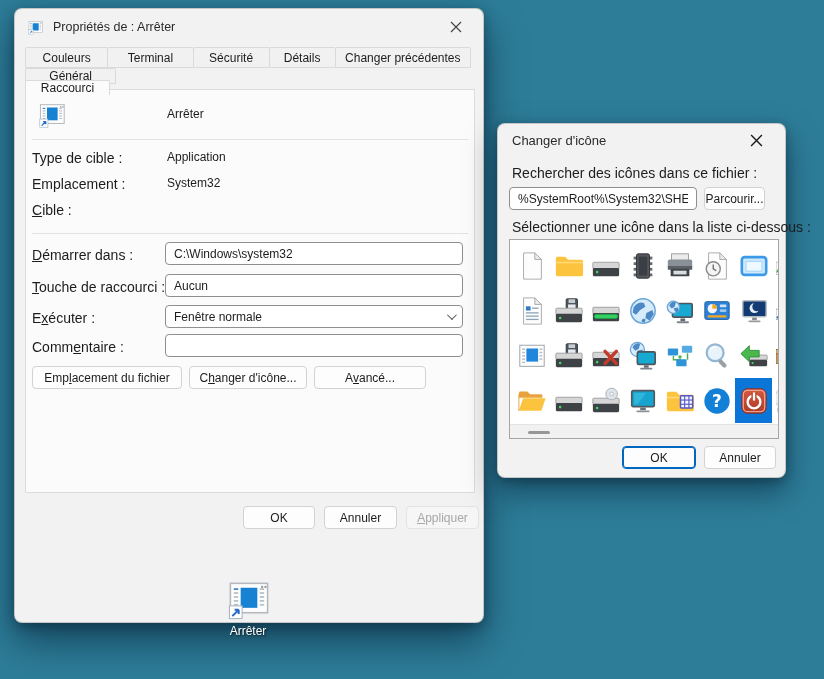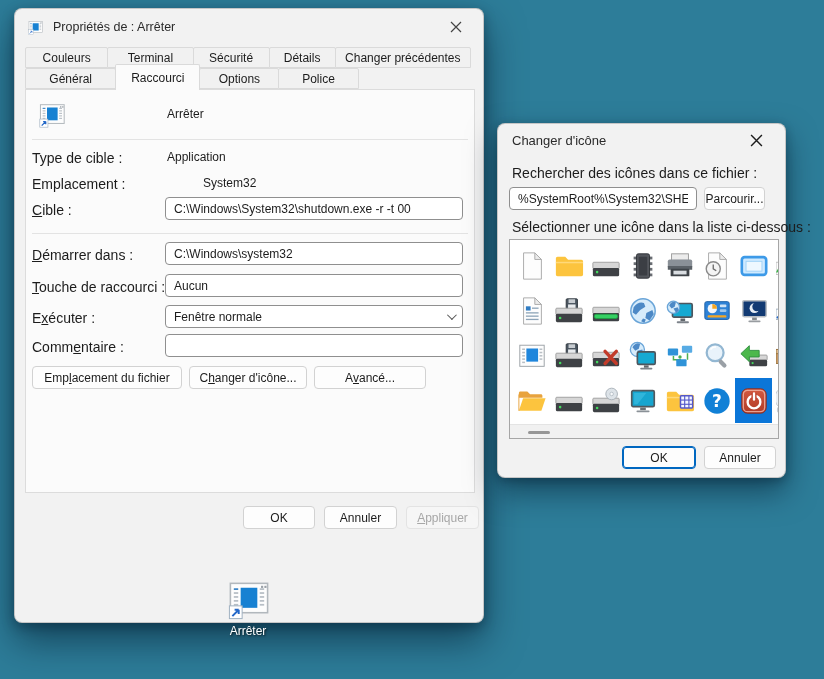--- a/index.html
+++ b/index.html
@@ -13,21 +13,21 @@
     box-shadow:0 14px 30px rgba(0,22,40,.5), 0 3px 10px rgba(0,22,40,.3); }
 
   .titlebar { position:absolute; left:0; top:0; right:0; height:36px; display:flex; align-items:center; padding:0 12px; }
   .titlebar-icon { width:17px; height:17px; margin-right:9px; flex:0 0 auto; }
   .title-text { font-size:12.5px; color:#2b2b2b; }
   .close-btn { margin-left:auto; width:30px; height:26px; display:flex; align-items:center; justify-content:center; color:#444; cursor:default; border-radius:4px; }
 
   
   .tabrow { position:absolute; left:10px; width:450px; height:21px; display:flex; }
   #tabs-back { top:38px; }
-  #tabs-front { top:59px; }
+  #tabs-front { top:59px;flex-direction:column; }
   .tab { border:1px solid #dadada; background:#f1f1f1; margin-right:-1px; height:21px;
     display:flex; align-items:center; justify-content:center; font-size:12px;
     border-top-left-radius:2px; border-top-right-radius:2px; }
   .tab.active { background:#fbfbfb; height:26px; margin-top:-4px; border-bottom:none; position:relative; z-index:6; }
 
   .page { position:absolute; left:10px; top:80px; width:450px; height:404px; background:#fbfbfb; border:1px solid #dcdcdc; }
 
   .abs { position:absolute; }
   .lbl { font-size:14px; color:#1c1c1c; white-space:nowrap; }
   .val { font-size:12px; color:#1c1c1c; white-space:nowrap; }
@@ -134,24 +134,23 @@
   <path d="M7.5 41L14 34.5M14 34.5h-4.2M14 34.5v4.2" stroke="#2468c8" stroke-width="2" fill="none"></path>
 </svg>
       </span>
     <span class="abs val" style="left:141px; top:17px;">Arrêter</span>
     <div class="sep" style="top:49px;"></div>
 
     <span class="abs lbl" style="left:6px; top:60px;">Type de cible :</span>
     <span class="abs val" style="left:141px; top:60px;">Application</span>
 
     <span class="abs lbl" style="left:6px; top:86px;">Emplacement :</span>
-    <span class="abs val" style="left:141px; top:86px;margin-left:36px;">System32</span>
+    <span class="abs val" style="left:141px; top:86px;">System32</span>
 
     <span class="abs lbl" style="left:6px; top:112px;"><u>C</u>ible :</span>
-    <input class="txt-input" style="left: 139px; top: 107px; width: 298px;" value="C:\Windows\System32\shutdown.exe -r -t 00">
 
     <div class="sep" style="top:143px;"></div>
 
     <span class="abs lbl" style="left:6px; top:157px;"><u>D</u>émarrer dans :</span>
     <input class="txt-input" style="left: 139px; top: 152px; width: 298px;" value="C:\Windows\system32">
 
     <span class="abs lbl" style="left:6px; top:189px;"><u>T</u>ouche de raccourci :</span>
     <input class="txt-input" style="left: 139px; top: 184px; width: 298px;" value="Aucun">
 
     <span class="abs lbl" style="left:6px; top:220px;">E<u>x</u>écuter :</span>

